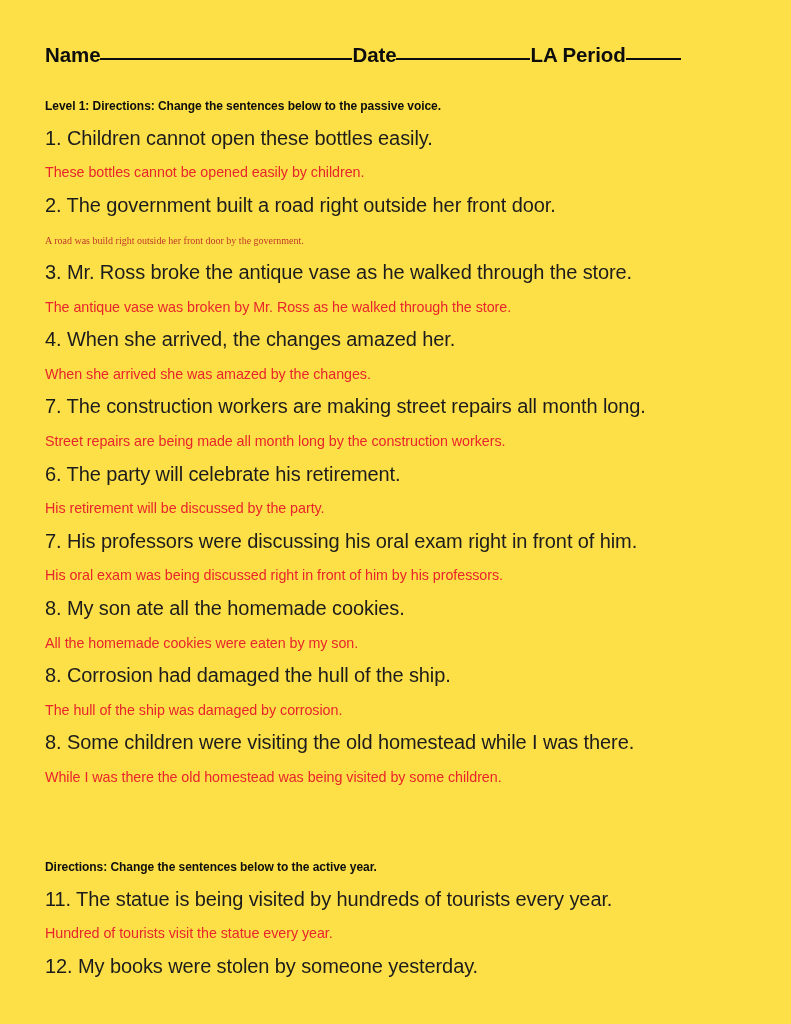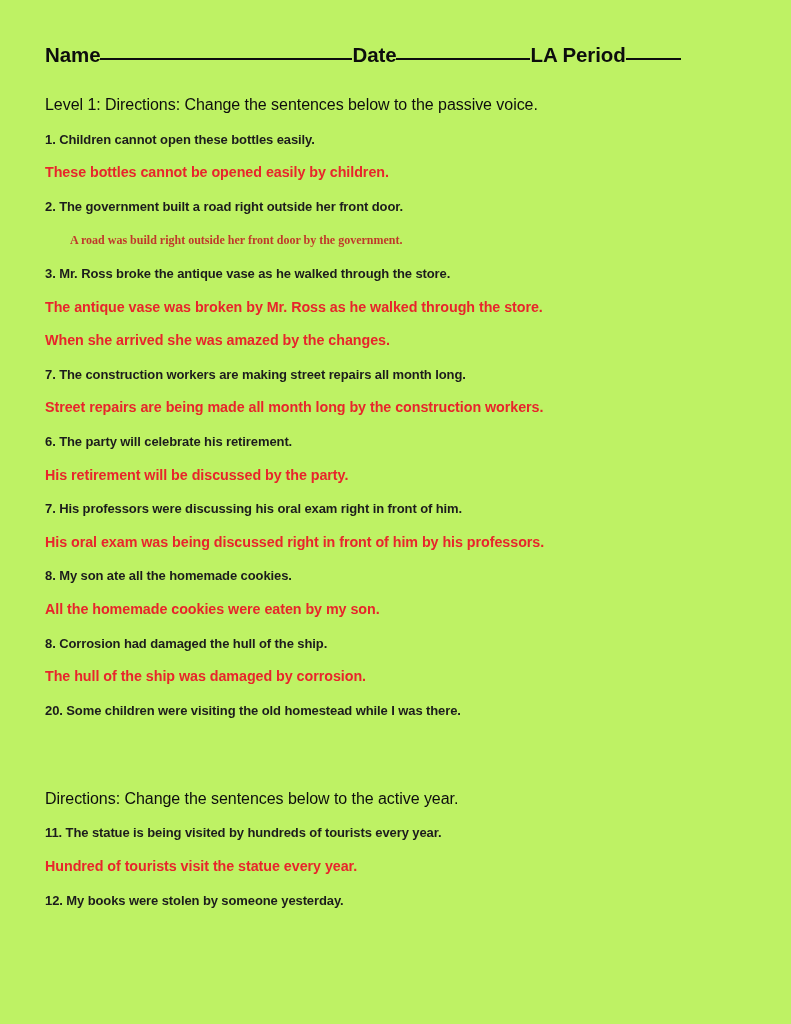--- a/index.html
+++ b/index.html
@@ -13,21 +13,21 @@
     background: #ffffff;
     font-family: "Liberation Sans", sans-serif;
     -webkit-font-smoothing: antialiased;
     overflow: hidden;
   }
 
   #page {
     position: relative;
     width: 791px;
     height: 1024px;
-    background: #bef264;
+    background: #fde047;
     box-sizing: border-box;
     padding: 0;
   }
 
   
   .header-line {
     position: absolute;
     left: 45px;
     top: 42px;
     width: 700px;
@@ -59,48 +59,47 @@
     width: 710px;
   }
 
   .row {
     height: 33.6px;
     line-height: 33.6px;
     white-space: nowrap;
   }
 
   .directions {
-    font-size: 16px;
-    font-weight: normal;
+    font-size: 12px;
+    font-weight: bold;
     color: #0d0d0d;
     letter-spacing: -0.05px;
   }
 
   .question {
-    font-size: 13px;
-    font-weight: bold;
+    font-size: 20px;
+    font-weight: normal;
     color: #1c1c1c;
     letter-spacing: -0.1px;
   }
 
   .answer {
     font-size: 14.3px;
-    font-weight: bold;
+    font-weight: normal;
     color: #e8252b;
     letter-spacing: -0.05px;
     text-align: right;
   }
 
   
   .answer.serif {
     font-family: "Liberation Serif", serif;
     color: #c0392b;
-    font-size: 12px;
+    font-size: 10px;
     letter-spacing: 0;
-    margin-left: 25px;
   }
 
   .spacer { height: 33.6px; }
   .spacer-half { height: 22px; }
 </style>
 </head>
 <body>
 
 <div id="page">
 
@@ -127,20 +126,23 @@
     </div>
 
     <div class="row">
       <span class="question">3.  Mr. Ross broke the antique vase as he walked through the store.</span>
     </div>
     <div class="row">
       <span class="answer">The antique vase was broken by Mr. Ross as he walked through the store.</span>
     </div>
 
     <div class="row">
+      <span class="question">4.  When she arrived, the changes amazed her.</span>
+    </div>
+    <div class="row">
       <span class="answer">When she arrived she was amazed by the changes.</span>
     </div>
 
     <div class="row">
       <span class="question">7.  The construction workers are making street repairs all month long.</span>
     </div>
     <div class="row">
       <span class="answer">Street repairs are being made all month long by the construction workers.</span>
     </div>
 
@@ -166,21 +168,24 @@
     </div>
 
     <div class="row">
       <span class="question">8.  Corrosion had damaged the hull of the ship.</span>
     </div>
     <div class="row">
       <span class="answer">The hull of the ship was damaged by corrosion.</span>
     </div>
 
     <div class="row">
-      <span class="question">20.  Some children were visiting the old homestead while I was there.</span>
+      <span class="question">8.  Some children were visiting the old homestead while I was there.</span>
+    </div>
+    <div class="row">
+      <span class="answer">While I was there the old homestead was being visited by some children.</span>
     </div>
 
     <div class="spacer"></div>
     <div class="spacer-half"></div>
 
     <div class="row">
       <span class="directions">Directions: Change the sentences below to the active year</span><span class="directions tail">.</span>
     </div>
 
     <div class="row">

